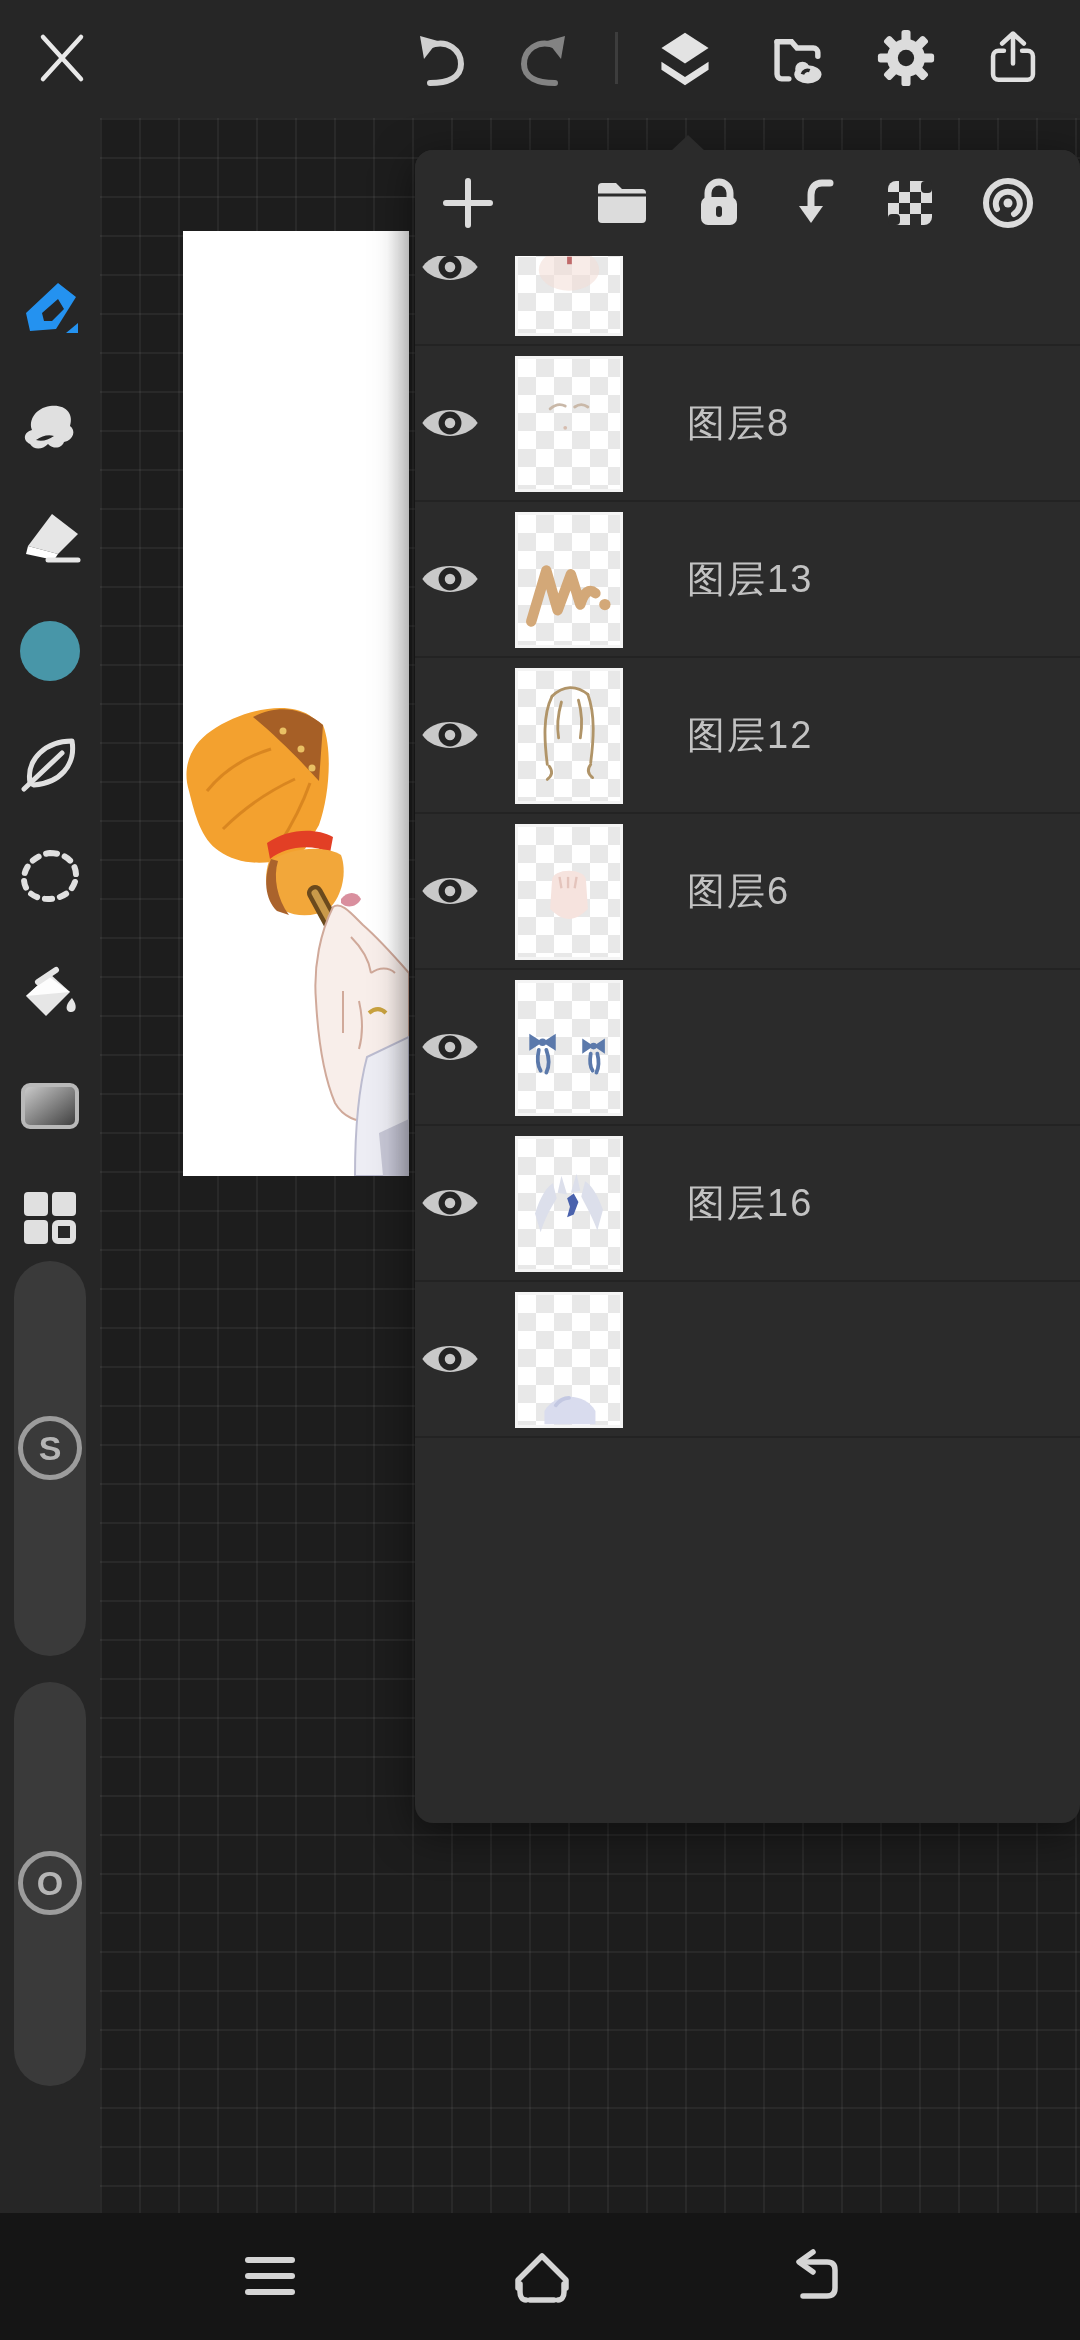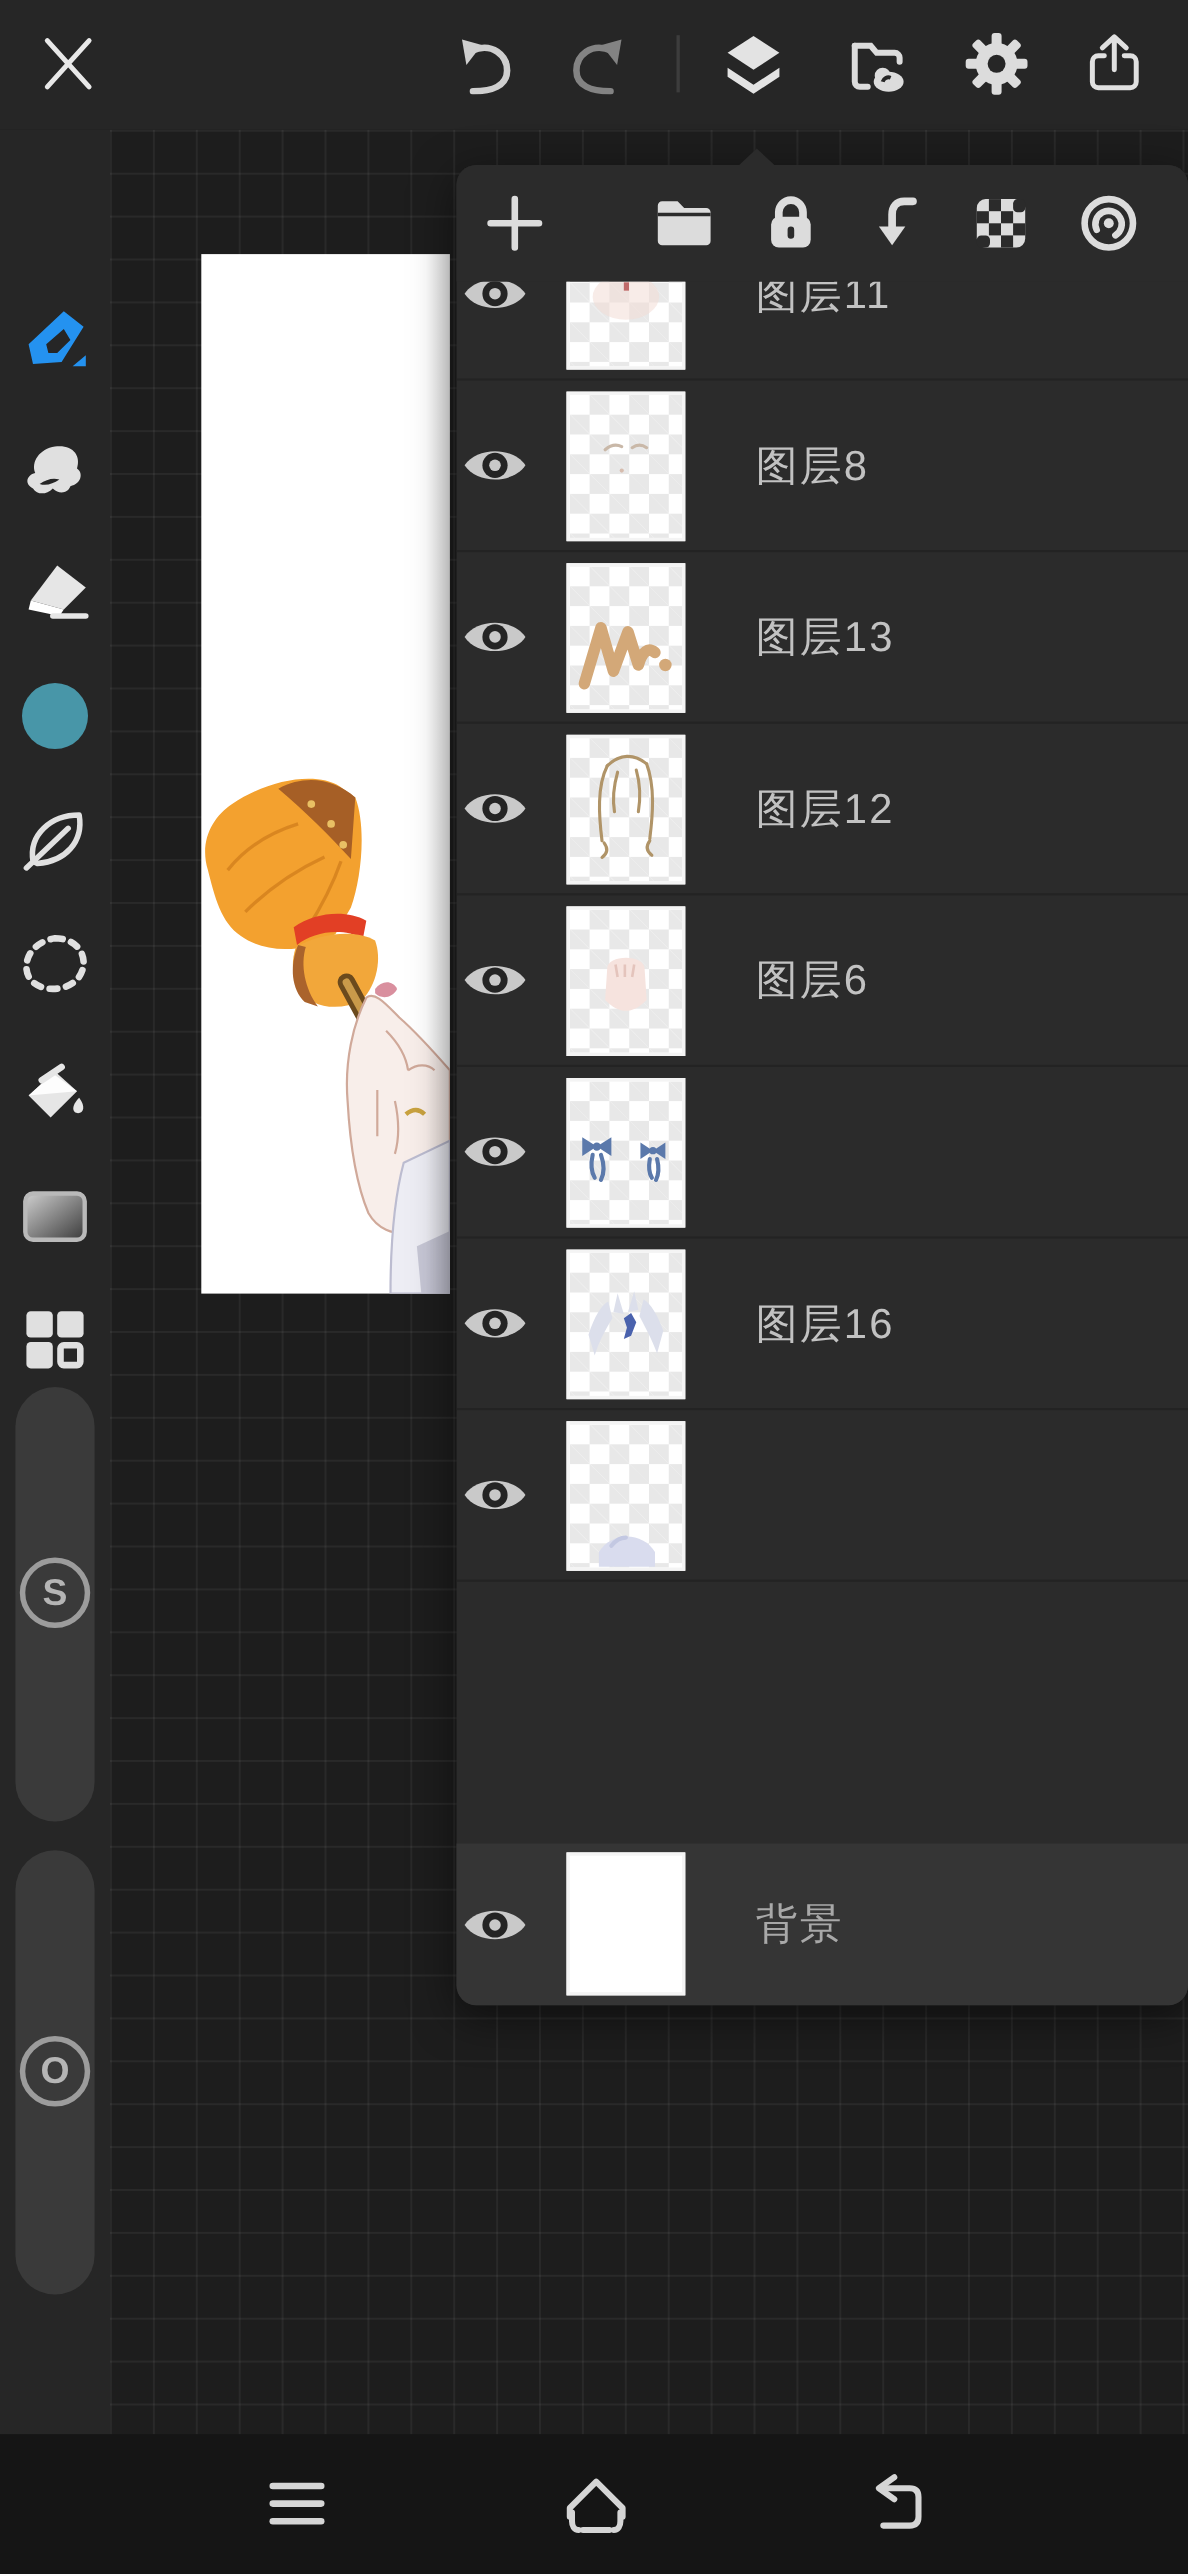--- a/index.html
+++ b/index.html
@@ -344,21 +344,20 @@
                 <circle cx="31" cy="22" r="12" fill="#242424"></circle>
                 <circle cx="31" cy="22" r="5.5" fill="#c9c9c9"></circle>
               </svg>
     </span>
     <div class="thumb">
               <svg width="102" height="130" viewBox="0 0 108 136">
                 <ellipse cx="54" cy="70" rx="32" ry="22" fill="#f3dcd6" opacity=".55"></ellipse>
                 <rect x="52" y="56" width="5" height="8" fill="#c06a6a"></rect>
               </svg>
             </div>
-    <span class="layer-label">图层11</span>
   </div>
 
   <div class="layer-row">
     <span class="eye">
       <svg width="60" height="42" viewBox="0 0 62 44">
                 <path d="M2,22 C14,4 48,4 60,22 C48,40 14,40 2,22 Z" fill="#c9c9c9"></path>
                 <circle cx="31" cy="22" r="12" fill="#242424"></circle>
                 <circle cx="31" cy="22" r="5.5" fill="#c9c9c9"></circle>
               </svg>
     </span>
@@ -499,31 +498,20 @@
     <div class="thumb">
               <svg width="102" height="130" viewBox="0 0 108 136">
                 <path d="M28,122 C40,102 70,102 82,122 L82,136 L28,136 Z" fill="#d9dcee"></path>
                 <path d="M40,116 q6,-8 14,-8" stroke="#c3c8e2" stroke-width="4" fill="none" stroke-linecap="round"></path>
               </svg>
             </div>
   </div>
 </div>
     </div>
 
-    <div class="pinned-row">
-      <span class="eye">
-        <svg width="60" height="42" viewBox="0 0 62 44">
-            <path d="M2,22 C14,4 48,4 60,22 C48,40 14,40 2,22 Z" fill="#c9c9c9"></path>
-            <circle cx="31" cy="22" r="12" fill="#242424"></circle>
-            <circle cx="31" cy="22" r="5.5" fill="#c9c9c9"></circle>
-          </svg>
-      </span>
-      <div class="thumb thumb--white" id="pinned-thumb"></div>
-      <span class="layer-label">背景</span>
-    </div>
   </div>
 
   <div class="navbar">
     <div class="nav-btn" style="left:240px">
       <span>
         <svg width="52" height="44" viewBox="0 0 52 44">
             <g stroke="#d5d5d5" stroke-width="6" stroke-linecap="round">
               <path d="M4,6 H48"></path>
               <path d="M4,22 H48"></path>
               <path d="M4,38 H48"></path>

